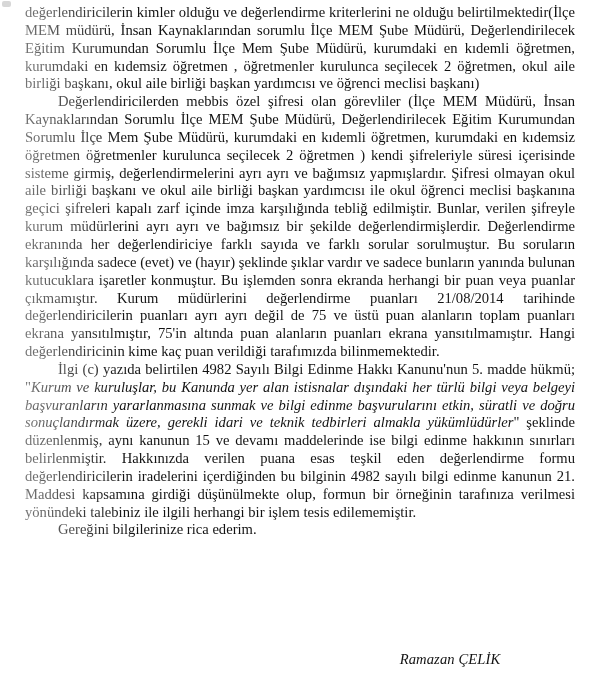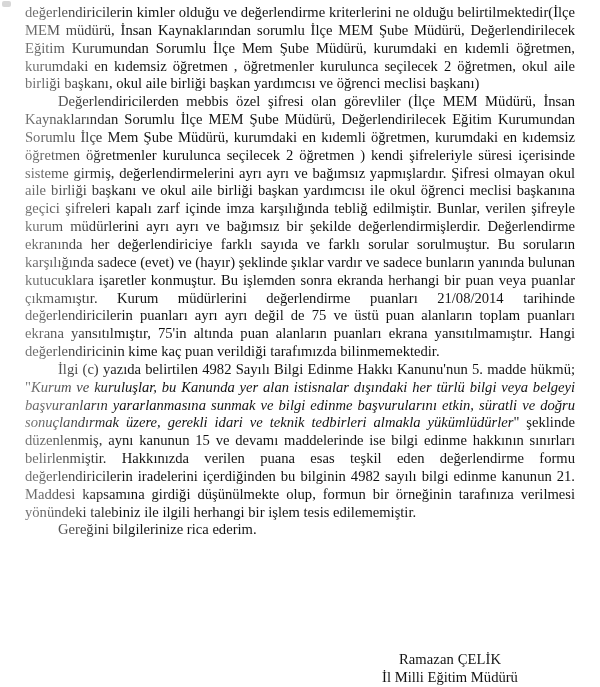--- a/index.html
+++ b/index.html
@@ -68,21 +68,21 @@
     width: 600px;
     text-align: center;
     padding-left: 300px;
     box-sizing: border-box;
   }
   #signature-block .sig-line {
     font-size: 14.6px;
     line-height: 18px;
     white-space: nowrap;
   }
-  .sig-name { letter-spacing: .1px; }
+  .sig-name { letter-spacing: .1px; font-style: italic; }
 </style>
 </head>
 <body>
 
 <div id="scan-page">
 
   <div class="scan-speck"></div>
 
   <div id="body-text" style="position: relative;">
 
@@ -94,16 +94,15 @@
       <span>İlgi (c) yazıda belirtilen 4982 Sayılı Bilgi Edinme Hakkı Kanunu'nun 5. madde hükmü; "</span><span class="quote">Kurum ve kuruluşlar, bu Kanunda yer alan istisnalar dışındaki her türlü bilgi veya belgeyi başvuranların yararlanmasına sunmak ve bilgi edinme başvurularını etkin, süratli ve doğru sonuçlandırmak üzere, gerekli idari ve teknik tedbirleri almakla yükümlüdürler</span><span>" şeklinde düzenlenmiş, aynı kanunun 15 ve devamı maddelerinde ise bilgi edinme hakkının sınırları belirlenmiştir. Hakkınızda verilen puana esas teşkil eden değerlendirme formu değerlendiricilerin  iradelerini içerdiğinden bu bilginin  4982 sayılı bilgi edinme kanunun 21. Maddesi kapsamına girdiği  düşünülmekte olup, formun bir örneğinin tarafınıza verilmesi yönündeki talebiniz ile ilgili herhangi bir işlem tesis edilememiştir.</span>
     </p>
 
     <p class="para indent">Gereğini bilgilerinize rica ederim.</p>
 
   <div style="position: absolute; left: 0px; top: 0px; width: 120px; height: 535px; pointer-events: none; background: linear-gradient(to right, rgba(255, 255, 255, 0.42), rgba(255, 255, 255, 0) 85%);"></div>
     </div>
 
   <div id="signature-block">
     <div class="sig-line sig-name">Ramazan ÇELİK</div>
-    <div class="sig-line sig-title">İl Milli Eğitim Müdürü</div>
   </div>
 
 </div>
 
 </body></html>

